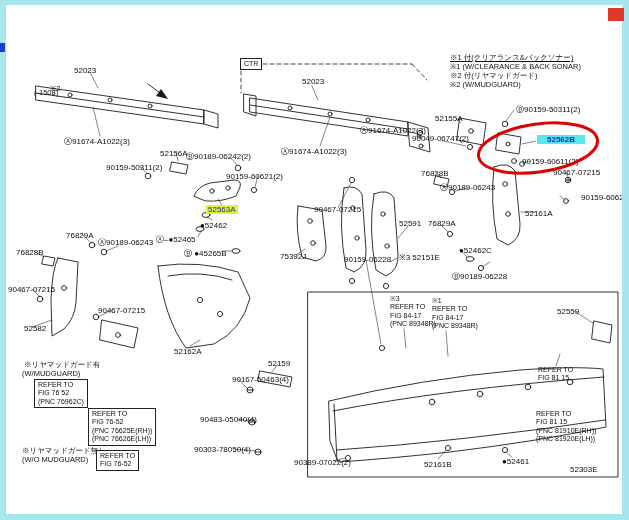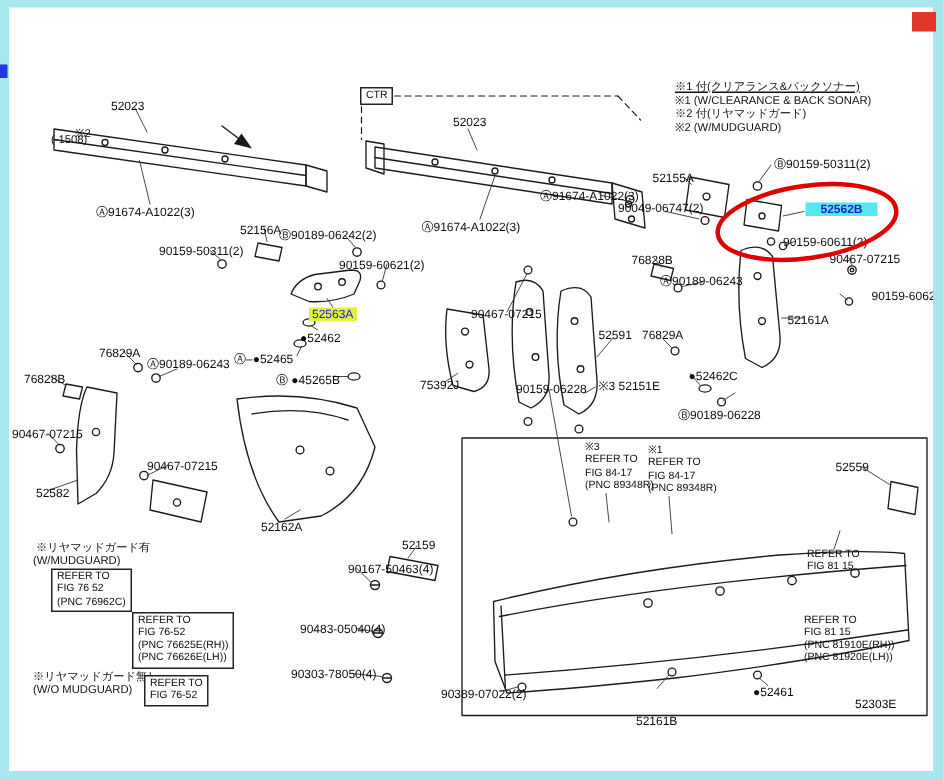--- a/index.html
+++ b/index.html
@@ -265,21 +265,21 @@
       <div class="lbl" style="left: 280px; top: 252px;">75392J</div>
       <div class="lbl" style="left: 399px; top: 219px;">52591</div>
       <div class="lbl" style="left: 428px; top: 219px;">76829A</div>
       <div class="lbl" style="left: 399px; top: 253px;">※3 52151E</div>
       <div class="lbl" style="left: 344px; top: 255px;">90159-06228</div>
       <div class="lbl" style="left: 202px; top: 375px; margin-left: 30px;">90167-50463(4)</div>
       <div class="lbl" style="left: 268px; top: 359px;">52159</div>
       <div class="lbl" style="left: 200px; top: 415px;">90483-05040(4)</div>
       <div class="lbl" style="left: 194px; top: 445px;">90303-78050(4)</div>
       <div class="lbl" style="left: 294px; top: 458px;">90389-07022(2)</div>
-      <div class="lbl" style="left: 424px; top: 476px;">52161B</div>
+      <div class="lbl" style="left: 424px; top: 460px;">52161B</div>
       <div class="lbl" style="left: 502px; top: 457px;">●52461</div>
       <div class="lbl" style="left: 570px; top: 465px;">52303E</div>
       <div class="lbl note" style="left: 450px; top: 54px; text-decoration: underline;">※1 付(クリアランス&amp;バックソナー)</div>
       <div class="lbl note" style="left: 450px; top: 63px;">※1 (W/CLEARANCE &amp; BACK SONAR)</div>
       <div class="lbl note" style="left: 450px; top: 72px;">※2 付(リヤマッドガード)</div>
       <div class="lbl note" style="left: 450px; top: 81px;">※2 (W/MUDGUARD)</div>
       <div class="lbl" style="left: 516px; top: 105px;">Ⓑ90159-50311(2)</div>
       <div class="lbl" style="left: 435px; top: 114px;">52155A</div>
       <div class="lbl" style="left: 360px; top: 126px;">Ⓐ91674-A1022(3)</div>
       <div class="lbl" style="left: 402px; top: 134px; padding-left: 10px;">90049-06747(2)</div>

